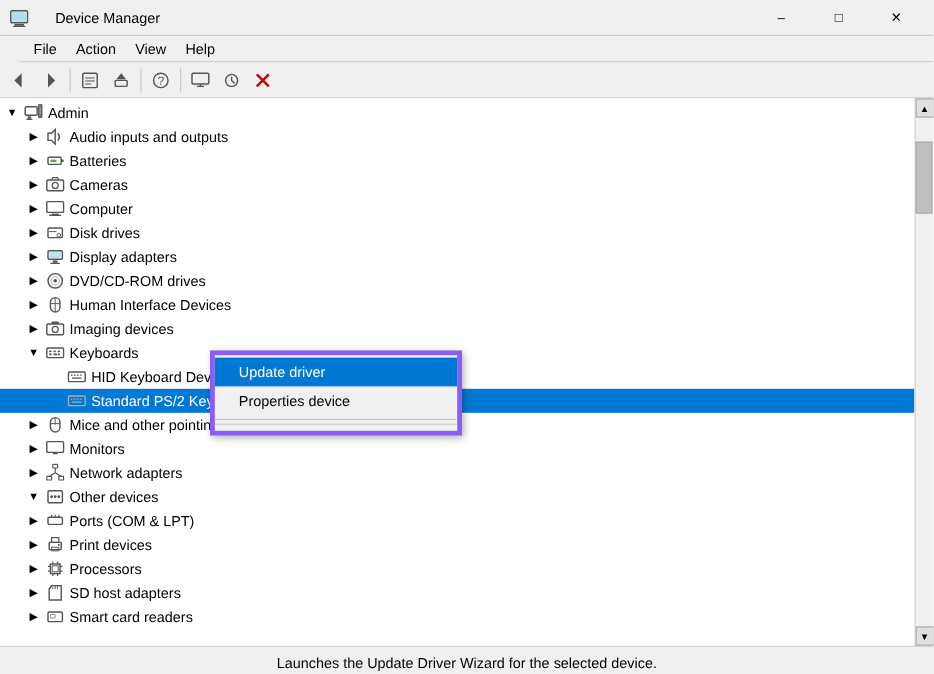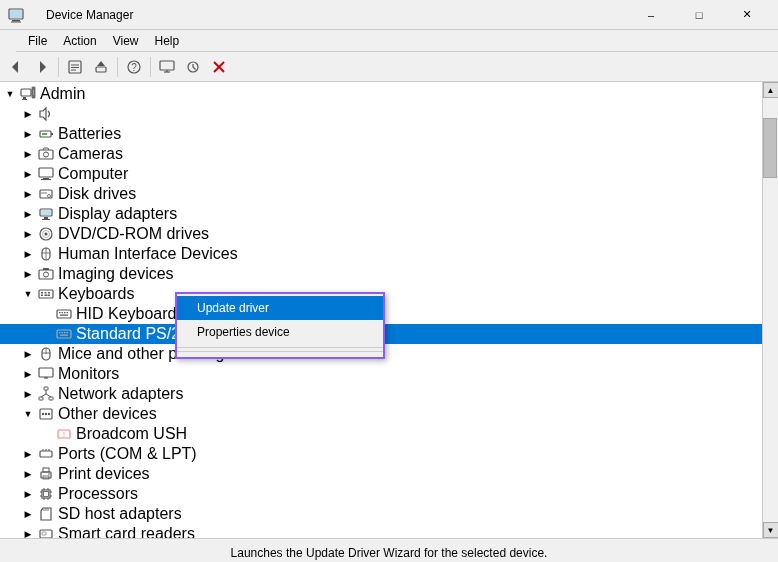--- a/index.html
+++ b/index.html
@@ -140,29 +140,29 @@
       width: 16px;
       height: 16px;
       margin: 0 2px;
       flex-shrink: 0;
       display: flex;
       align-items: center;
       justify-content: center;
     }
 
     .tree-label {
-      font-size: 16px;
+      font-size: 12px;
       padding-left: 2px;
     }
 
     
     .context-menu {
       position: absolute;
       background: #f0f0f0;
-      border: 2px solid #8b5cf6;
+      border: 4px solid #8b5cf6;
       box-shadow: 2px 2px 6px rgba(0,0,0,0.3);
       z-index: 100;
       min-width: 180px;
       padding: 2px 0;
     }
     .context-menu-item {
       padding: 5px 20px;
       cursor: pointer;
       font-size: 12px;
     }
@@ -329,20 +329,21 @@
     </div>
 
     <div class="tree-item" style="padding-left:20px;">
       <span class="expand-btn">▶</span>
       <span class="tree-icon">
         <svg width="16" height="16" viewBox="0 0 16 16">
           <path d="M8,2 L5,5 L2,5 L2,11 L5,11 L8,14 Z" fill="none" stroke="#555" stroke-width="1.2"></path>
           <path d="M10,5 Q13,8 10,11" fill="none" stroke="#555" stroke-width="1.2"></path>
         </svg>
       </span>
+      <span class="tree-label">Audio inputs and outputs</span>
     </div>
 
     <div class="tree-item" style="padding-left:20px;">
       <span class="expand-btn">▶</span>
       <span class="tree-icon">
         <svg width="16" height="16" viewBox="0 0 16 16">
           <rect x="2" y="5" width="11" height="6" rx="1" fill="none" stroke="#555" stroke-width="1.2"></rect>
           <rect x="13" y="7" width="2" height="2" fill="#555"></rect>
           <rect x="4" y="7" width="5" height="2" fill="#5a5"></rect>
         </svg>
@@ -526,30 +527,20 @@
         <svg width="16" height="16" viewBox="0 0 16 16">
           <rect x="2" y="3" width="12" height="10" rx="1" fill="none" stroke="#555" stroke-width="1.2"></rect>
           <circle cx="5" cy="8" r="1.2" fill="#555"></circle>
           <circle cx="8" cy="8" r="1.2" fill="#555"></circle>
           <circle cx="11" cy="8" r="1.2" fill="#555"></circle>
         </svg>
       </span>
       <span class="tree-label">Other devices</span>
     </div>
 
-    <div class="tree-item" style="padding-left:38px;">
-      <span class="expand-placeholder"></span>
-      <span class="tree-icon">
-        <svg width="16" height="16" viewBox="0 0 16 16">
-          <rect x="2" y="4" width="12" height="8" rx="1" fill="none" stroke="#e88" stroke-width="1.2"></rect>
-          <text x="8" y="11" text-anchor="middle" font-size="7" fill="#e88">!</text>
-        </svg>
-      </span>
-      <span class="tree-label">Broadcom USH</span>
-    </div>
 
     <div class="tree-item" style="padding-left:20px;">
       <span class="expand-btn">▶</span>
       <span class="tree-icon">
         <svg width="16" height="16" viewBox="0 0 16 16">
           <rect x="2" y="5" width="12" height="6" rx="1" fill="none" stroke="#555" stroke-width="1.2"></rect>
           <line x1="5" y1="5" x2="5" y2="3" stroke="#555" stroke-width="1"></line>
           <line x1="8" y1="5" x2="8" y2="3" stroke="#555" stroke-width="1"></line>
           <line x1="11" y1="5" x2="11" y2="3" stroke="#555" stroke-width="1"></line>
         </svg>

